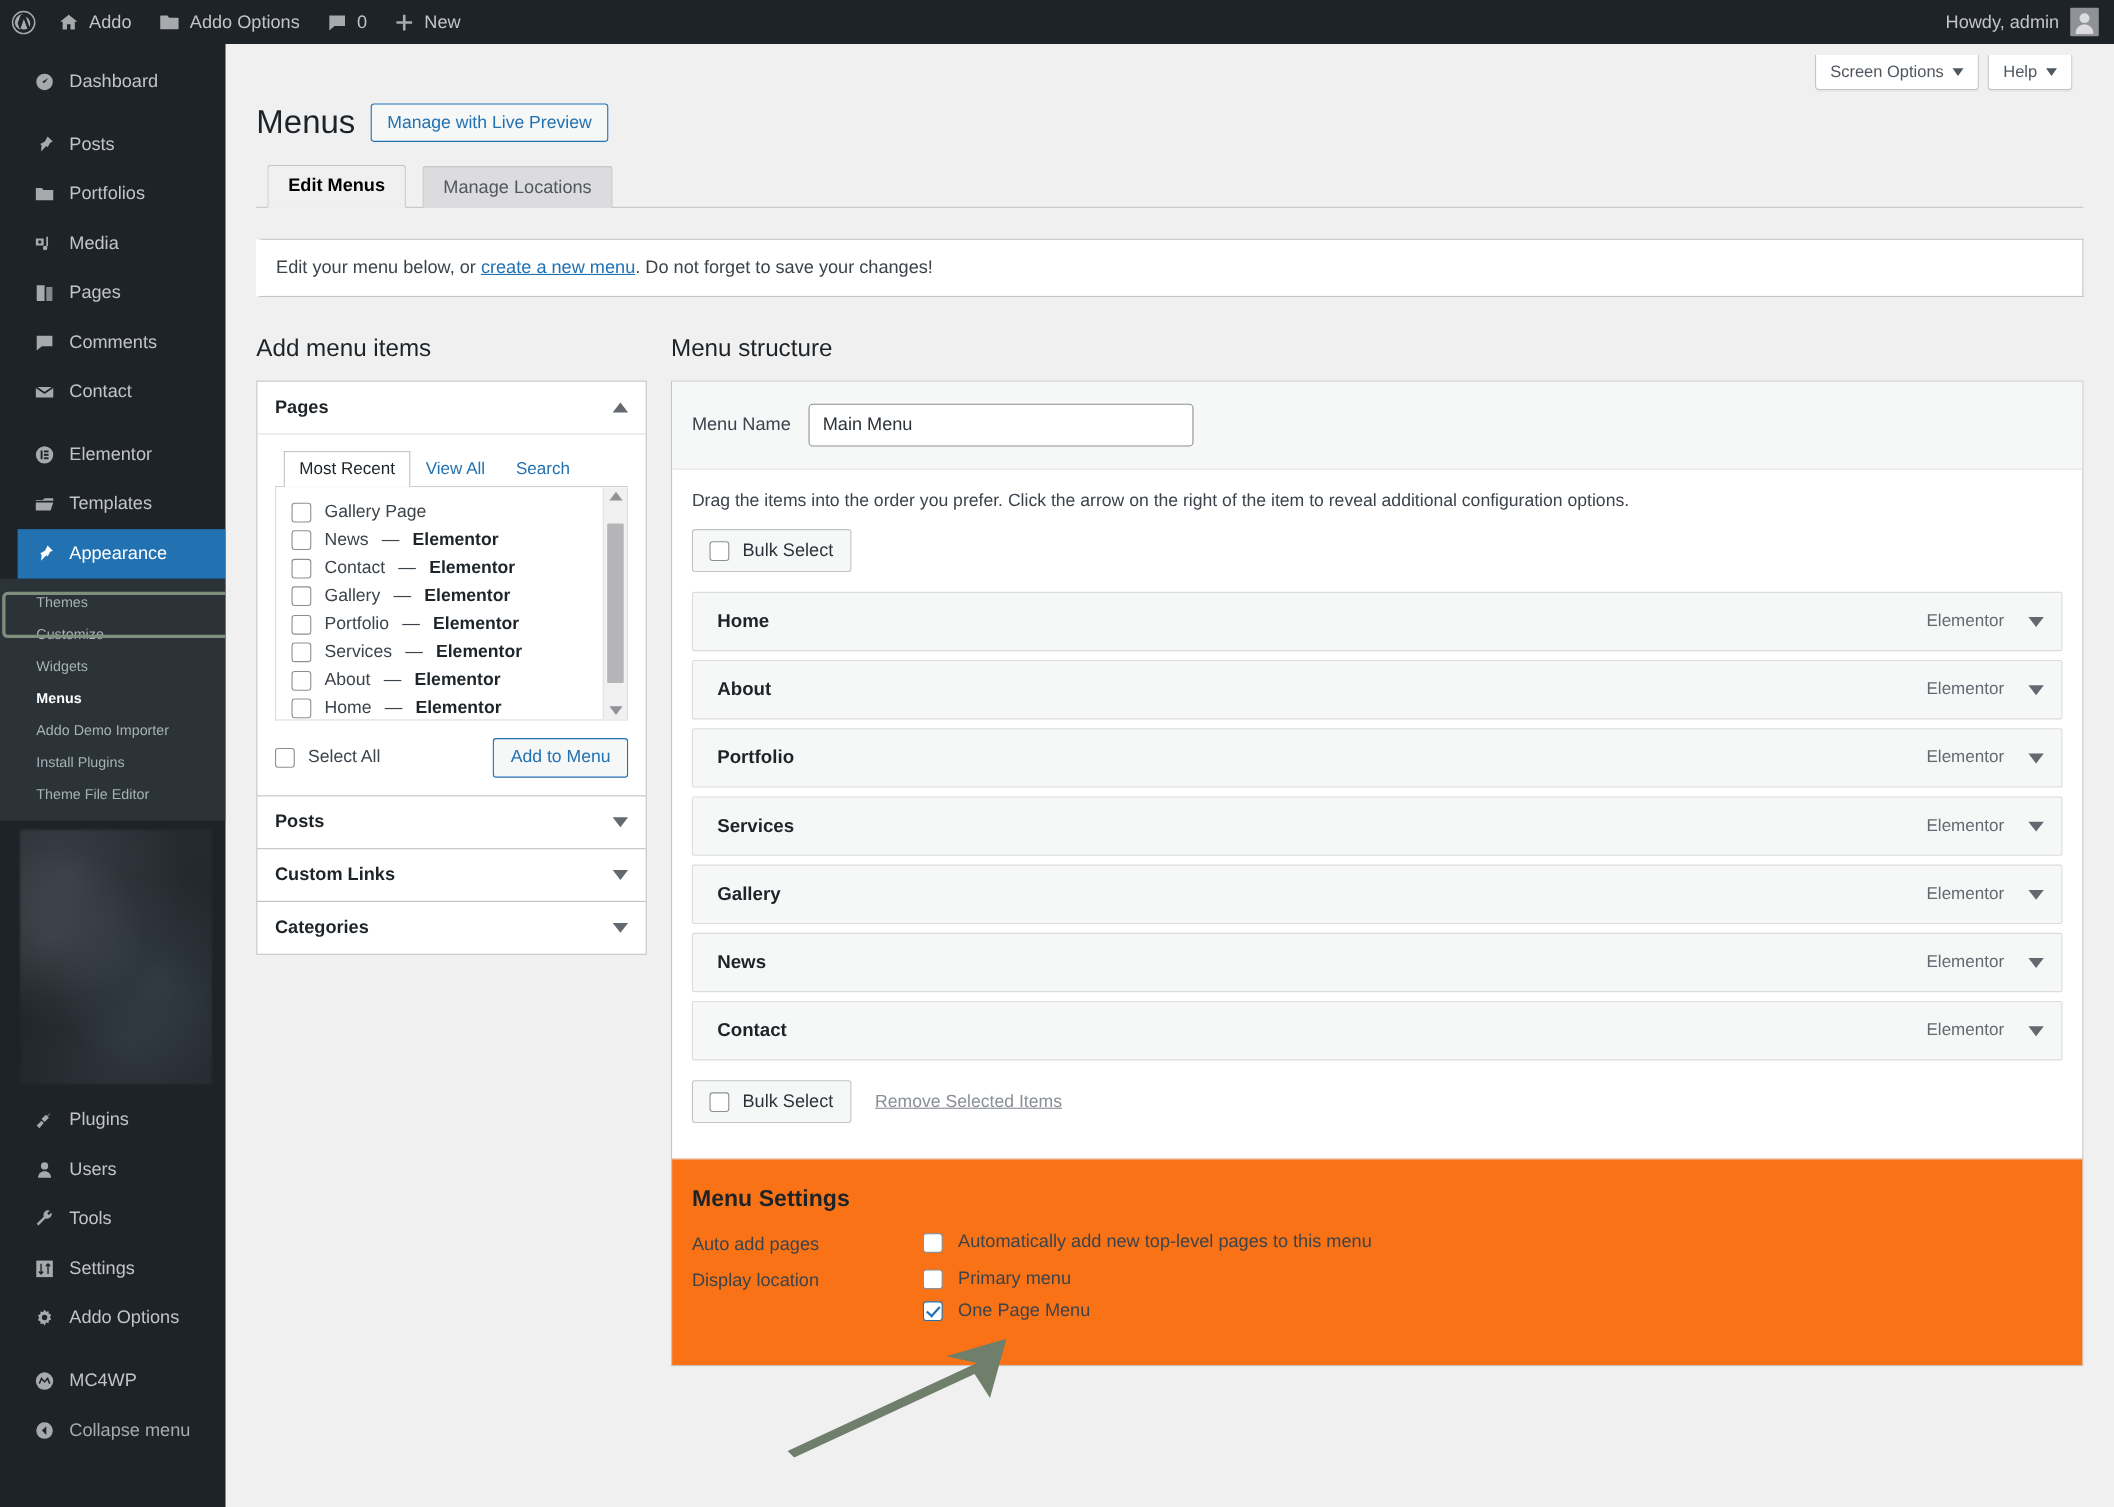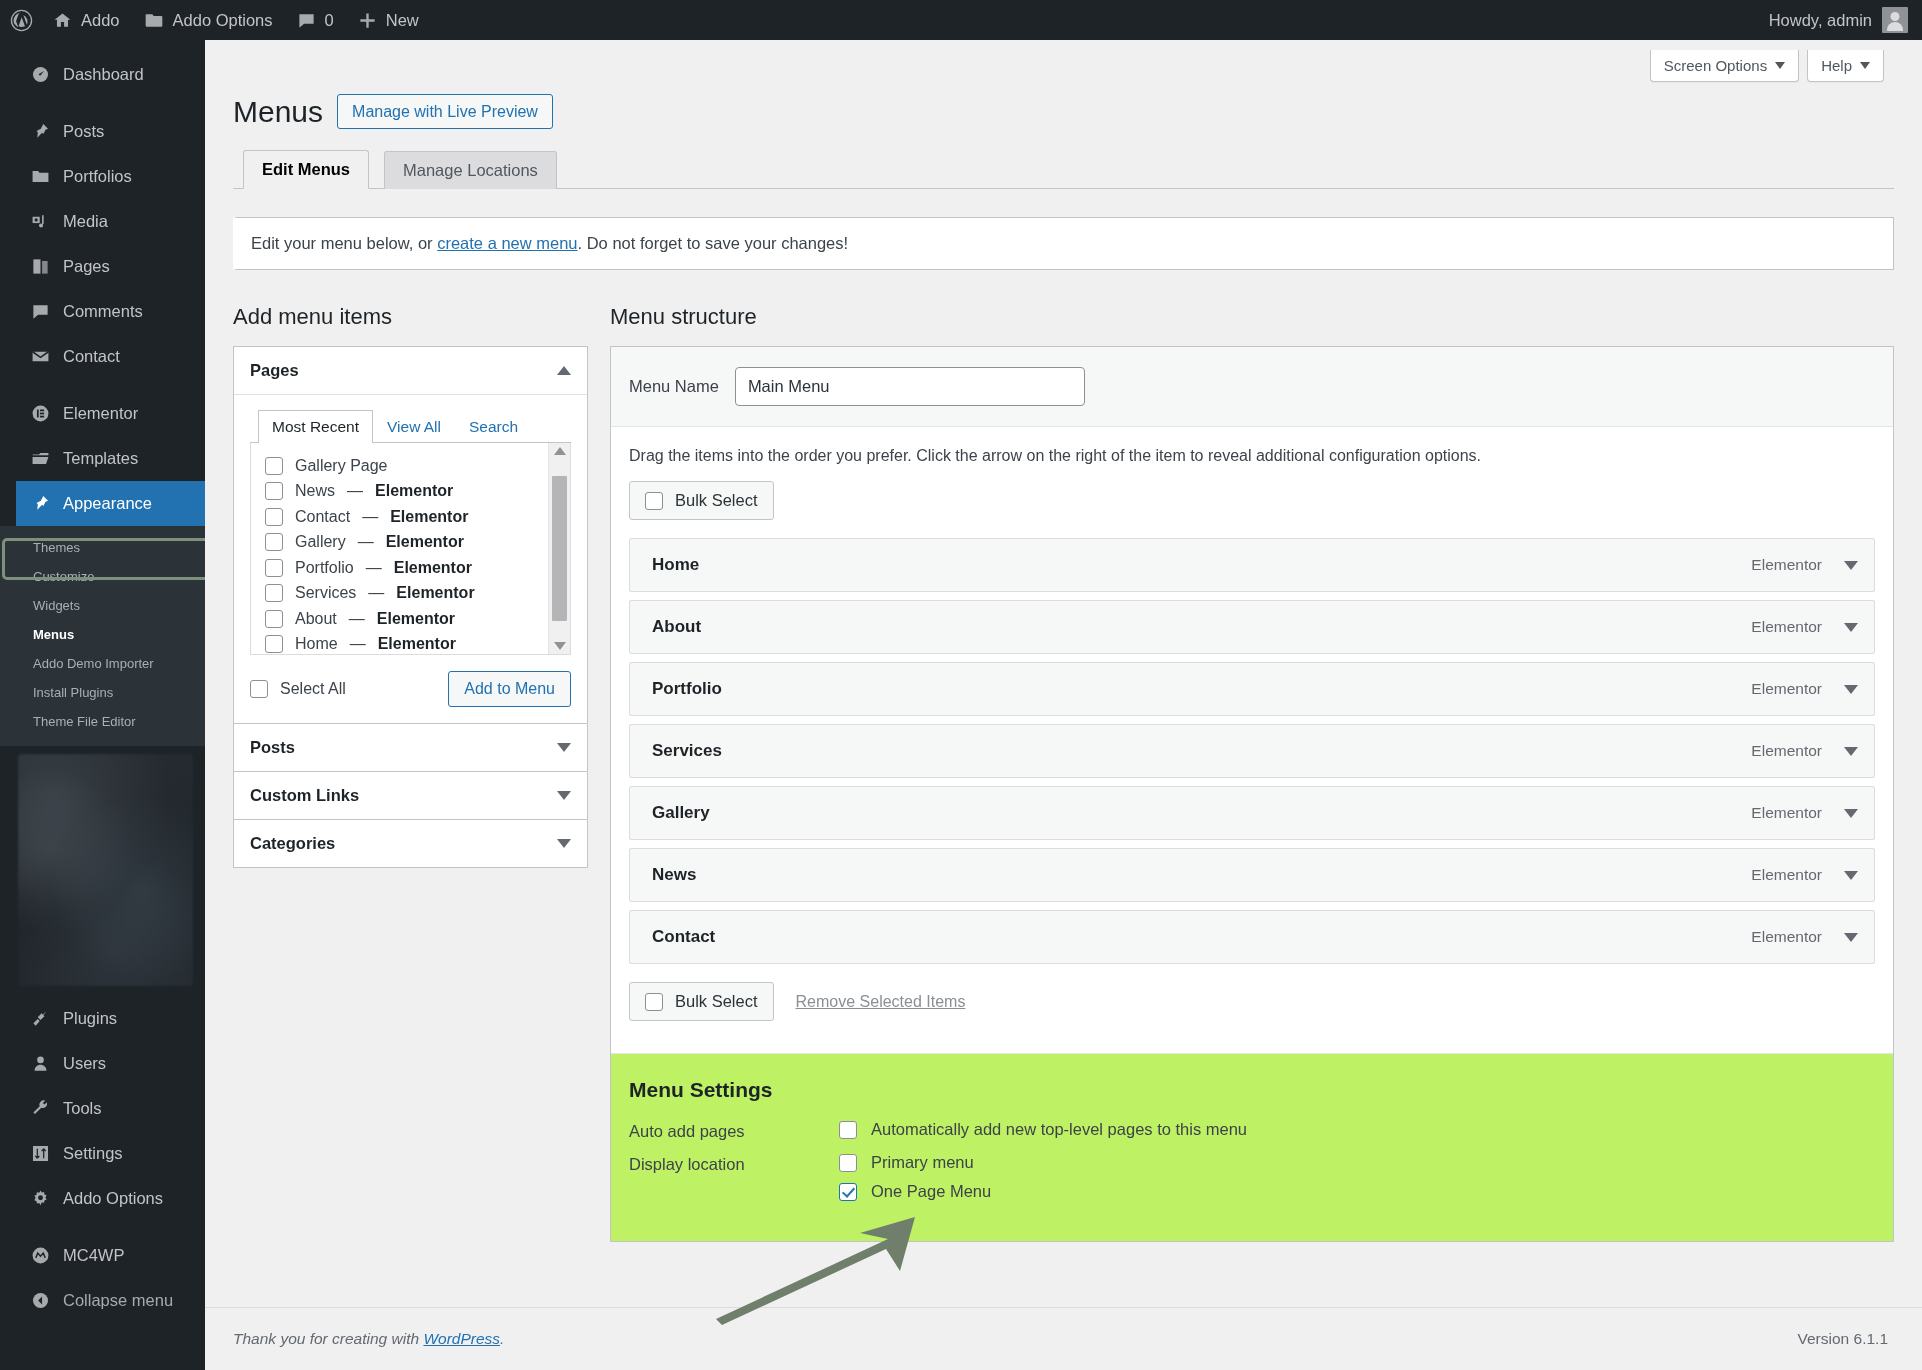--- a/index.html
+++ b/index.html
@@ -156,21 +156,21 @@
     background: #f6f7f7; border: 1px solid #dcdcde; border-radius: 2px;
     padding: 16px 16px 16px 22px; margin-bottom: 8px;
   }
   .mi-title { font-size: 17px; font-weight: bold; color: #1d2327; }
   .mi-right { display: flex; align-items: center; gap: 22px; }
   .mi-type { font-size: 15.5px; color: #646970; }
   .menu-rows { margin-top: 18px; }
   .bulk-foot { display: flex; align-items: center; gap: 22px; padding: 10px 0 24px 0; }
   .link-muted { font-size: 16px; color: #8a8f94; text-decoration: underline; }
 
-  .settings-box { border-top: 1px solid #e5e5e5; padding: 24px 18px 28px 18px; background: #bef264; }
+  .settings-box { border-top: 1px solid #e5e5e5; padding: 24px 18px 28px 18px; background: #f97316; }
   .settings-h { font-size: 21px; font-weight: bold; color: #1d2327; margin-bottom: 18px; }
   .set-row { display: flex; align-items: flex-start; margin-bottom: 12px; }
   .set-lbl { width: 210px; flex: 0 0 210px; font-size: 16.5px; color: #3c434a; padding-top: 2px; }
   .set-opts { display: flex; flex-direction: column; gap: 10px; }
   .set-opt { display: flex; align-items: center; gap: 14px; font-size: 16.5px; color: #3c434a; }
 
   
   #annot-arrow { position: absolute; pointer-events: none; z-index: 30; }
 
   
@@ -656,20 +656,14 @@
         </div>
 
       </div>
 
       <svg id="annot-arrow" width="220" height="130" style="left:505px; top:1155px;" viewBox="0 0 220 130">
         <path d="M6 124 L178 44 L150 38 L205 22 L190 76 L176 54 L12 130 Z" fill="#6f7f6c"></path>
       </svg>
 
     </div>
 
-    <div id="footer">
-      <div>
-        <span>Thank you for creating with </span><a href="#">WordPress</a><span>.</span>
-      </div>
-      <div class="ver">Version 6.1.1</div>
-    </div>
   </div>
 </div>
 
 </body></html>

